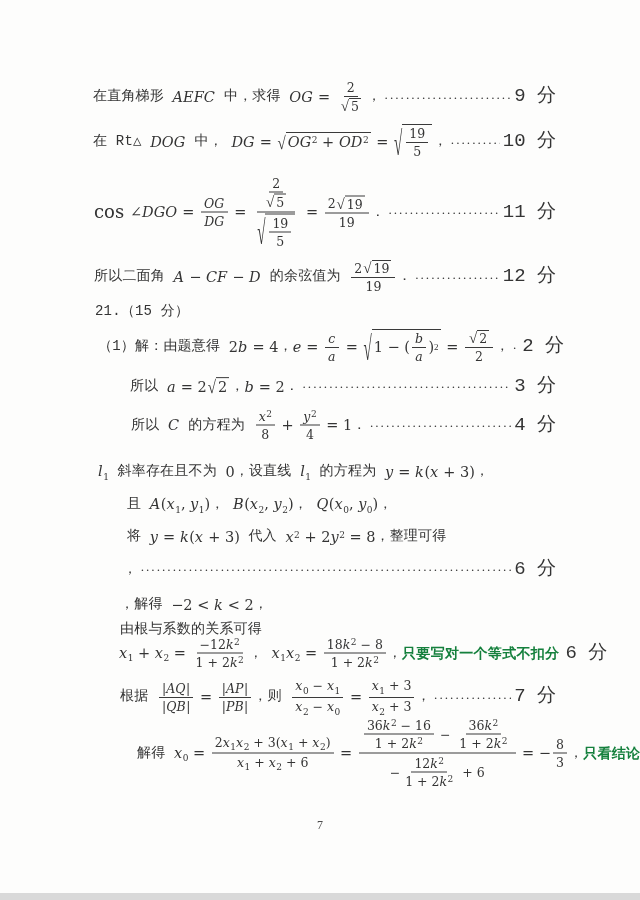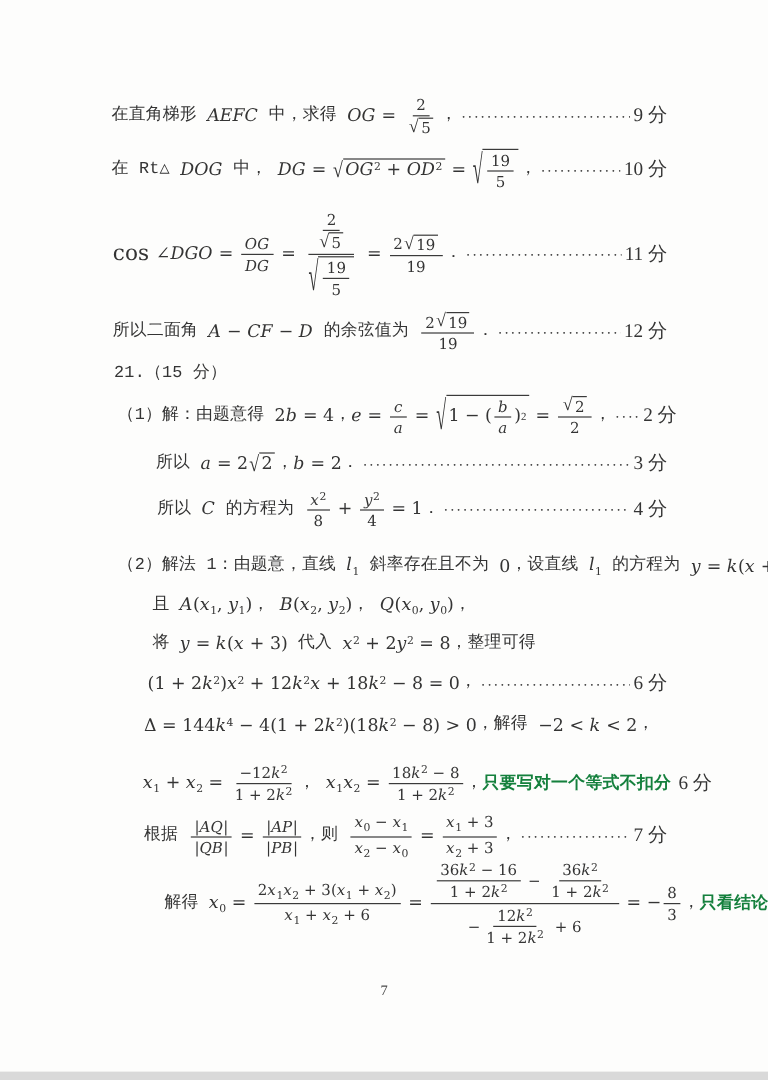--- a/index.html
+++ b/index.html
@@ -30,21 +30,21 @@
   .fden{padding-top:1px;}
   .sqrt{display:inline-flex;align-items:flex-end;margin:0 1px;}
   .sqrt-sym{display:inline-block;line-height:1;font-size:15px;transform-origin:70% 92%;}
   .sqrt-rad{border-top:1.2px solid #3a3a3a;padding:0 2px;display:inline-flex;align-items:center;}
   .leader{
     flex:1 1 0;min-width:0;overflow:hidden;height:15px;line-height:15px;
     margin:0 3px;font-size:13px;letter-spacing:1px;color:#3a3a3a;
   }
   .leader.red{color:#bf3226;}
   .leader-in{white-space:nowrap;}
-  .score{font-size:16px;white-space:nowrap;}
+  .score{font-size:19px;white-space:nowrap;font-family:Liberation Mono, monospace;}
   .red{color:#15803d;font-weight:bold;font-size:14px;letter-spacing:0.3px;}
   .page-num{position:absolute;top:818px;left:0;right:0;text-align:center;font-size:12px;color:#4a4a4a;}
   .footer-bar{position:absolute;left:0;right:0;bottom:0;height:7px;background:#d9d9d9;}
   
   .p0{top:97px;left:93px;right:84px}
   .p1{top:142px;left:93px;right:84px}
   .p2{top:212px;left:94px;right:84px}
   .p3{top:277px;left:94px;right:84px}
   .p4{top:312px;left:95px}
   .p5{top:347px;left:98px;right:76px}
@@ -65,23 +65,24 @@
 
 <div class="sheet">
   <div class="ln p0"><span class="cjk">在直角梯形 </span><span class="math"><i>AEFC</i></span><span class="cjk"> 中，求得 </span><span class="math"><i>OG</i> = </span><span class="frac"><span class="fnum"><span class="math">2</span></span><span class="fden"><span class="sqrt"><span class="sqrt-sym">√</span><span class="sqrt-rad"><span class="math">5</span></span></span></span></span><span class="cjk">，</span><span class="leader"><span class="leader-in">············································································································</span></span><span class="score">9 分</span></div>
   <div class="ln p1"><span class="cjk">在 Rt△ </span><span class="math"><i>DOG</i></span><span class="cjk"> 中， </span><span class="math"><i>DG</i> = </span><span class="sqrt"><span class="sqrt-sym" style="transform: scaleY(1.19531);">√</span><span class="sqrt-rad"><span class="math"><i>OG</i><sup>2</sup> + <i>OD</i><sup>2</sup></span></span></span><span class="math"> = </span><span class="sqrt"><span class="sqrt-sym" style="transform: scaleY(2.25);">√</span><span class="sqrt-rad"><span class="frac"><span class="fnum"><span class="math">19</span></span><span class="fden"><span class="math">5</span></span></span></span></span><span class="cjk">，</span><span class="leader"><span class="leader-in">············································································································</span></span><span class="score">10 分</span></div>
   <div class="ln p2"><span class="upright">cos </span><span class="math">∠<i>DGO</i> = </span><span class="frac"><span class="fnum"><span class="math"><i>OG</i></span></span><span class="fden"><span class="math"><i>DG</i></span></span></span><span class="math"> = </span><span class="frac"><span class="fnum"><span class="frac"><span class="fnum"><span class="math">2</span></span><span class="fden"><span class="sqrt"><span class="sqrt-sym">√</span><span class="sqrt-rad"><span class="math">5</span></span></span></span></span></span><span class="fden"><span class="sqrt"><span class="sqrt-sym" style="transform: scaleY(2.25);">√</span><span class="sqrt-rad"><span class="frac"><span class="fnum"><span class="math">19</span></span><span class="fden"><span class="math">5</span></span></span></span></span></span></span><span class="math"> = </span><span class="frac"><span class="fnum"><span class="math">2</span><span class="sqrt"><span class="sqrt-sym">√</span><span class="sqrt-rad"><span class="math">19</span></span></span></span><span class="fden"><span class="math">19</span></span></span><span class="cjk">．</span><span class="leader"><span class="leader-in">············································································································</span></span><span class="score">11 分</span></div>
   <div class="ln p3"><span class="cjk">所以二面角 </span><span class="math"><i>A</i> − <i>CF</i> − <i>D</i></span><span class="cjk"> 的余弦值为 </span><span class="frac"><span class="fnum"><span class="math">2</span><span class="sqrt"><span class="sqrt-sym">√</span><span class="sqrt-rad"><span class="math">19</span></span></span></span><span class="fden"><span class="math">19</span></span></span><span class="cjk">．</span><span class="leader"><span class="leader-in">············································································································</span></span><span class="score">12 分</span></div>
   <div class="ln p4"><span class="cjk">21.（15 分）</span></div>
   <div class="ln p5"><span class="cjk">（1）解：由题意得 </span><span class="math">2<i>b</i> = 4</span><span class="cjk">，</span><span class="math"><i>e</i> = </span><span class="frac"><span class="fnum"><span class="math"><i>c</i></span></span><span class="fden"><span class="math"><i>a</i></span></span></span><span class="math"> = </span><span class="sqrt"><span class="sqrt-sym" style="transform: scaleY(2.25);">√</span><span class="sqrt-rad"><span class="math">1 − (</span><span class="frac"><span class="fnum"><span class="math"><i>b</i></span></span><span class="fden"><span class="math"><i>a</i></span></span></span><span class="math">)</span><sup>2</sup></span></span><span class="math"> = </span><span class="frac"><span class="fnum"><span class="sqrt"><span class="sqrt-sym">√</span><span class="sqrt-rad"><span class="math">2</span></span></span></span><span class="fden"><span class="math">2</span></span></span><span class="cjk">，</span><span class="leader"><span class="leader-in">············································································································</span></span><span class="score">2 分</span></div>
   <div class="ln p6"><span class="cjk">所以 </span><span class="math"><i>a</i> = 2</span><span class="sqrt"><span class="sqrt-sym" style="transform: scaleY(1.19531);">√</span><span class="sqrt-rad"><span class="math">2</span></span></span><span class="cjk">，</span><span class="math"><i>b</i> = 2</span><span class="cjk">．</span><span class="leader"><span class="leader-in">············································································································</span></span><span class="score">3 分</span></div>
   <div class="ln p7"><span class="cjk">所以 </span><span class="math"><i>C</i></span><span class="cjk"> 的方程为 </span><span class="frac"><span class="fnum"><span class="math"><i>x</i><sup>2</sup></span></span><span class="fden"><span class="math">8</span></span></span><span class="math"> + </span><span class="frac"><span class="fnum"><span class="math"><i>y</i><sup>2</sup></span></span><span class="fden"><span class="math">4</span></span></span><span class="math"> = 1</span><span class="cjk">．</span><span class="leader"><span class="leader-in">············································································································</span></span><span class="score">4 分</span></div>
-  <div class="ln p8"><span class="cjk">（2）解法 1：由题意，直线 </span><span class="math"><i>l</i><sub>1</sub></span><span class="cjk"> 斜率存在且不为 </span><span class="math">0</span><span class="cjk">，设直线 </span><span class="math"><i>l</i><sub>1</sub></span><span class="cjk"> 的方程为 </span><span class="math"><i>y</i> = <i>k</i>(<i>x</i> + 3)</span><span class="cjk">，</span></div>
+  <div class="ln p8"><span class="math"><i>l</i><sub>1</sub></span><span class="cjk"> 斜率存在且不为 </span><span class="math">0</span><span class="cjk">，设直线 </span><span class="math"><i>l</i><sub>1</sub></span><span class="cjk"> 的方程为 </span><span class="math"><i>y</i> = <i>k</i>(<i>x</i> + 3)</span><span class="cjk">，</span></div>
   <div class="ln p9"><span class="cjk">且 </span><span class="math"><i>A</i>(<i>x</i><sub>1</sub>, <i>y</i><sub>1</sub>)</span><span class="cjk">， </span><span class="math"><i>B</i>(<i>x</i><sub>2</sub>, <i>y</i><sub>2</sub>)</span><span class="cjk">， </span><span class="math"><i>Q</i>(<i>x</i><sub>0</sub>, <i>y</i><sub>0</sub>)</span><span class="cjk">，</span></div>
   <div class="ln p10"><span class="cjk">将 </span><span class="math"><i>y</i> = <i>k</i>(<i>x</i> + 3)</span><span class="cjk"> 代入 </span><span class="math"><i>x</i><sup>2</sup> + 2<i>y</i><sup>2</sup> = 8</span><span class="cjk">，整理可得</span></div>
-  <div class="ln p11"><span class="math">(1 + 2<i>k</i><sup>2</sup>)<i>x</i><sup>2</sup> + 12<i>k</i><sup>2</sup><i>x</i> + 18<i>k</i><sup>2</sup> − 8 = 0</span><span class="cjk">，</span><span class="leader"><span class="leader-in">············································································································</span></span><span class="score">6 分</span></div>
-  <div class="ln p12"><span class="math">Δ = 144<i>k</i><sup>4</sup> − 4(1 + 2<i>k</i><sup>2</sup>)(18<i>k</i><sup>2</sup> − 8) &gt; 0</span><span class="cjk">，解得 </span><span class="math">−2 &lt; <i>k</i> &lt; 2</span><span class="cjk">，</span></div>
+  <div class="ln p11"><span class="cjk">，</span><span class="leader"><span class="leader-in">············································································································</span></span><span class="score">6 分</span></div>
+  <div class="ln p12"><span class="cjk">，解得 </span><span class="math">−2 &lt; <i>k</i> &lt; 2</span><span class="cjk">，</span></div>
+  <div class="ln p13"><span class="cjk">由根与系数的关系可得</span></div>
   <div class="ln p14"><span class="math"><i>x</i><sub>1</sub> + <i>x</i><sub>2</sub> = </span><span class="frac"><span class="fnum"><span class="math">−12<i>k</i><sup>2</sup></span></span><span class="fden"><span class="math">1 + 2<i>k</i><sup>2</sup></span></span></span><span class="cjk">， </span><span class="math"><i>x</i><sub>1</sub><i>x</i><sub>2</sub> = </span><span class="frac"><span class="fnum"><span class="math">18<i>k</i><sup>2</sup> − 8</span></span><span class="fden"><span class="math">1 + 2<i>k</i><sup>2</sup></span></span></span><span class="cjk">，</span><span class="red">只要写对一个等式不扣分</span><span class="leader red"></span><span class="score">6 分</span></div>
   <div class="ln p15"><span class="cjk">根据 </span><span class="frac"><span class="fnum"><span class="math">|<i>AQ</i>|</span></span><span class="fden"><span class="math">|<i>QB</i>|</span></span></span><span class="math"> = </span><span class="frac"><span class="fnum"><span class="math">|<i>AP</i>|</span></span><span class="fden"><span class="math">|<i>PB</i>|</span></span></span><span class="cjk">，则 </span><span class="frac"><span class="fnum"><span class="math"><i>x</i><sub>0</sub> − <i>x</i><sub>1</sub></span></span><span class="fden"><span class="math"><i>x</i><sub>2</sub> − <i>x</i><sub>0</sub></span></span></span><span class="math"> = </span><span class="frac"><span class="fnum"><span class="math"><i>x</i><sub>1</sub> + 3</span></span><span class="fden"><span class="math"><i>x</i><sub>2</sub> + 3</span></span></span><span class="cjk">，</span><span class="leader"><span class="leader-in">············································································································</span></span><span class="score">7 分</span></div>
   <div class="ln p16"><span class="cjk">解得 </span><span class="math"><i>x</i><sub>0</sub> = </span><span class="frac"><span class="fnum"><span class="math">2<i>x</i><sub>1</sub><i>x</i><sub>2</sub> + 3(<i>x</i><sub>1</sub> + <i>x</i><sub>2</sub>)</span></span><span class="fden"><span class="math"><i>x</i><sub>1</sub> + <i>x</i><sub>2</sub> + 6</span></span></span><span class="math"> = </span><span class="frac"><span class="fnum"><span class="frac"><span class="fnum"><span class="math">36<i>k</i><sup>2</sup> − 16</span></span><span class="fden"><span class="math">1 + 2<i>k</i><sup>2</sup></span></span></span><span class="math"> − </span><span class="frac"><span class="fnum"><span class="math">36<i>k</i><sup>2</sup></span></span><span class="fden"><span class="math">1 + 2<i>k</i><sup>2</sup></span></span></span></span><span class="fden"><span class="math">−</span><span class="frac"><span class="fnum"><span class="math">12<i>k</i><sup>2</sup></span></span><span class="fden"><span class="math">1 + 2<i>k</i><sup>2</sup></span></span></span><span class="math"> + 6</span></span></span><span class="math"> = −</span><span class="frac"><span class="fnum"><span class="math">8</span></span><span class="fden"><span class="math">3</span></span></span><span class="cjk">，</span><span class="red">只看结论</span><span class="leader red"></span></div>
   <div class="page-num">7</div>
   <div class="footer-bar"></div>
 </div>
 
 </body></html>

